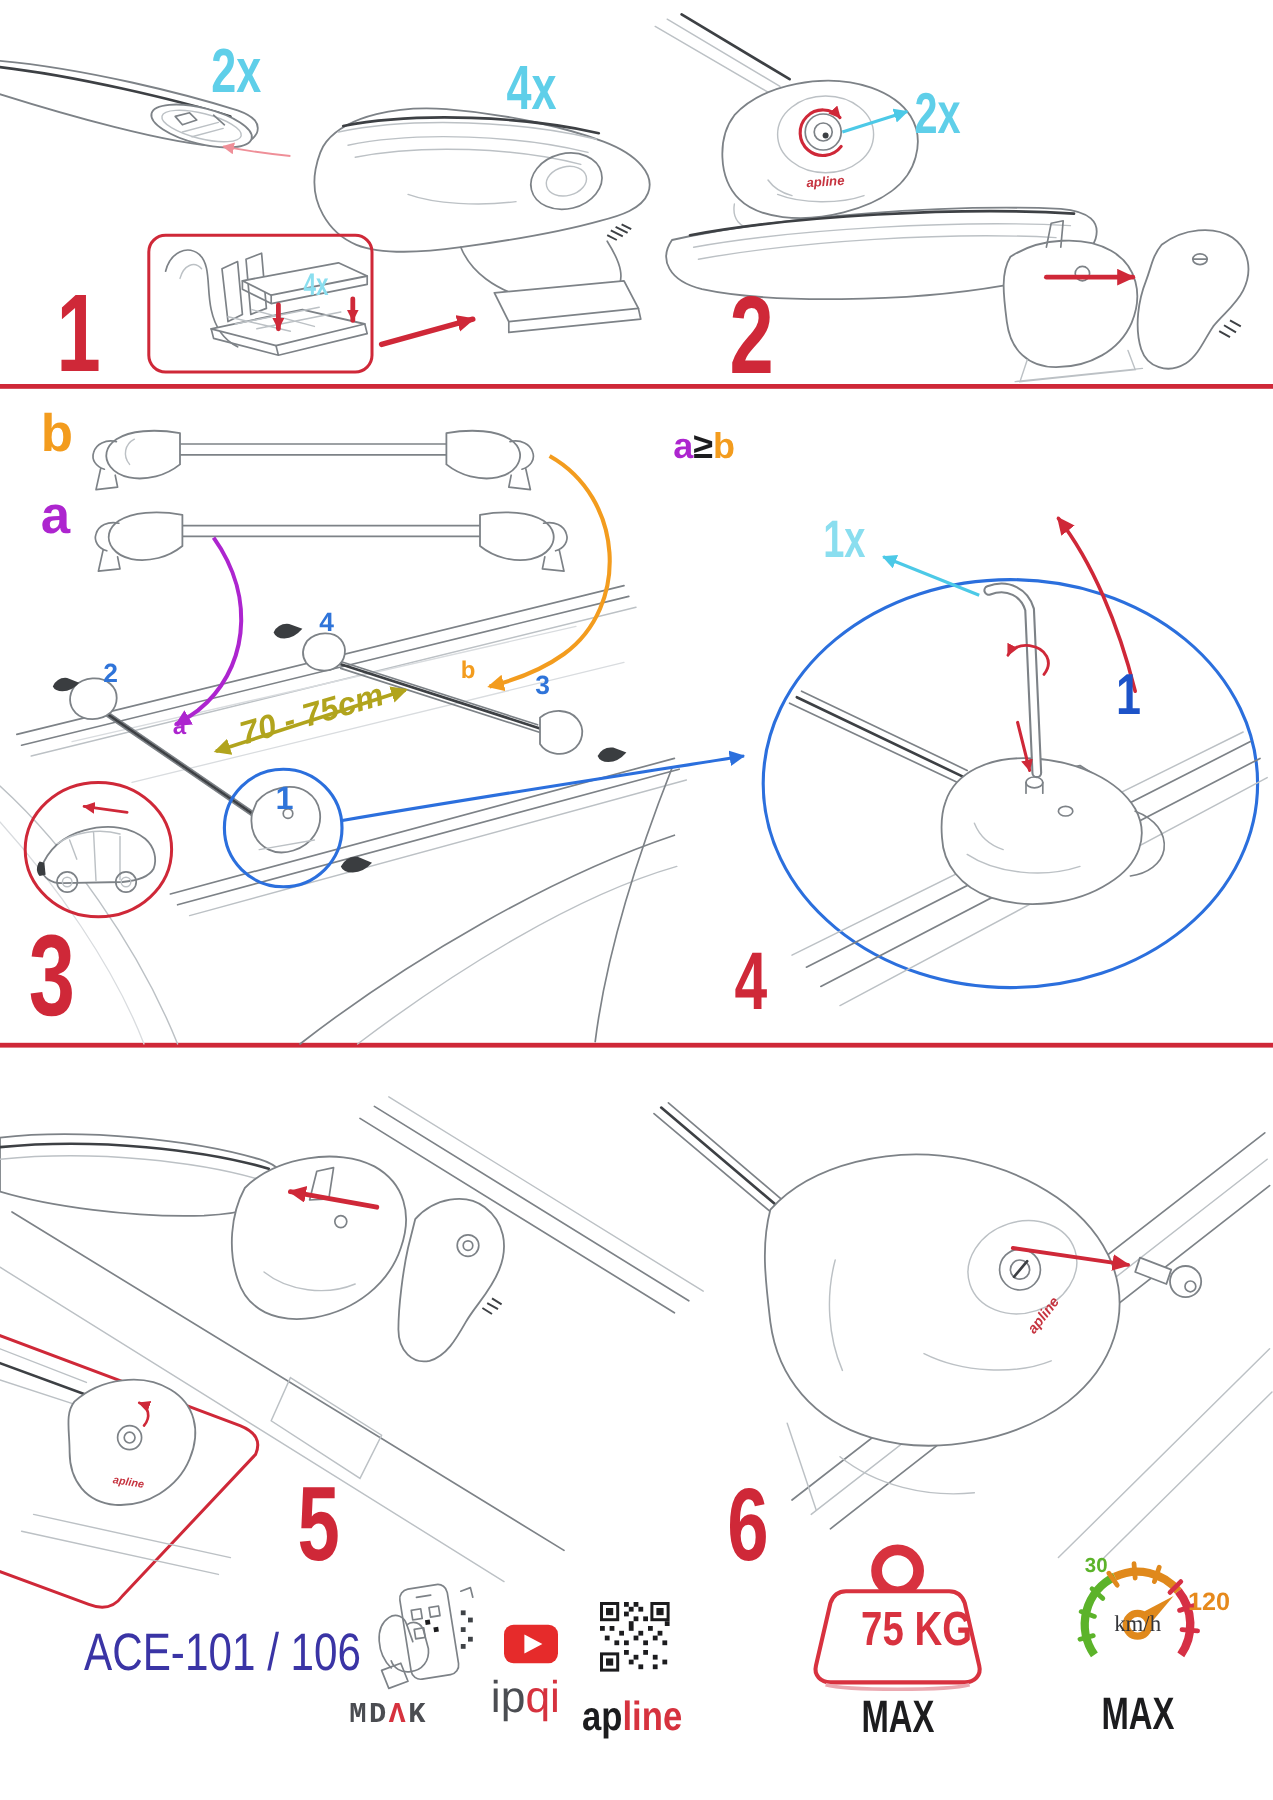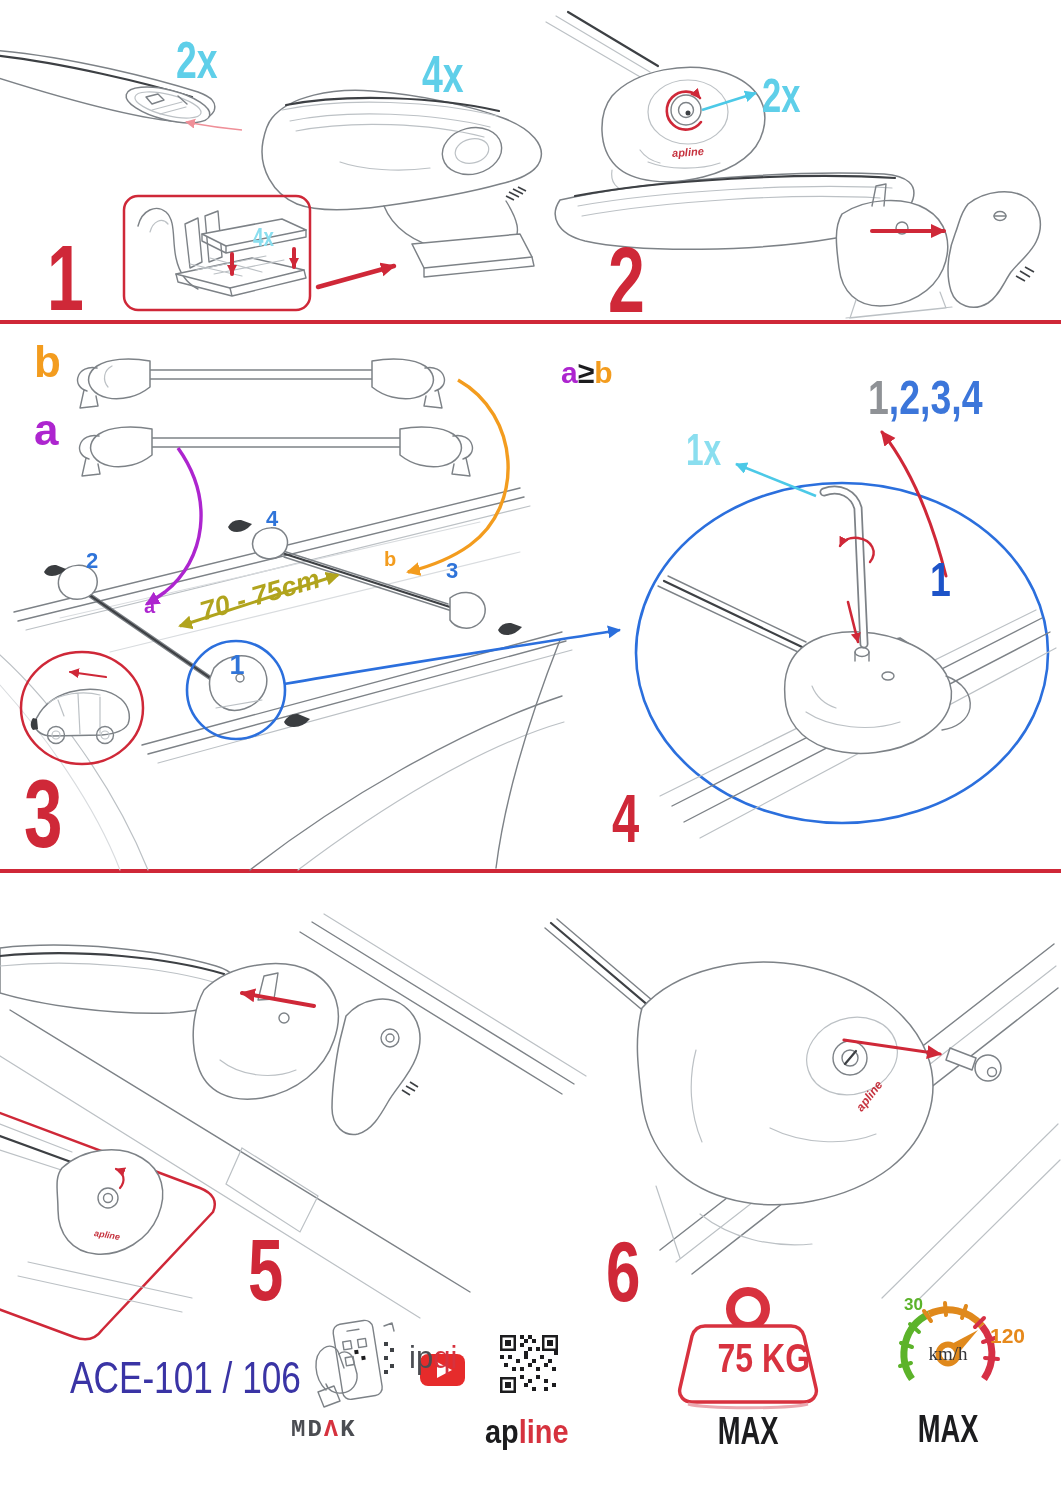--- a/index.html
+++ b/index.html
@@ -386,35 +386,34 @@
 <div class="lbl" style="left:86px;top:550px;font-size:22px;font-weight:bold;color:#2f74d9;"><span>2</span></div>
 <div class="lbl" style="left:266px;top:508px;font-size:22px;font-weight:bold;color:#2f74d9;"><span>4</span></div>
 <div class="lbl" style="left:446px;top:560px;font-size:22px;font-weight:bold;color:#2f74d9;"><span>3</span></div>
 <div class="lbl" style="left:384px;top:549px;font-size:20px;font-weight:bold;color:#f39c1e;"><span>b</span></div>
 <div class="lbl" style="left:144px;top:596px;font-size:20px;font-weight:bold;color:#ad25cf;"><span>a</span></div>
 <div class="lbl ctr" style="left:178px;top:582px;width:164px;font-size:27px;font-style:italic;font-weight:bold;color:#b1a41d;transform:rotate(-16deg);"><span>70 - 75cm</span></div>
 <div class="lbl ctr" style="left:226px;top:652px;width:22px;font-size:27px;font-weight:bold;color:#2f74d9;"><span>1</span></div>
 <div class="lbl step" style="left:24px;top:766px;font-size:96px;"><span class="cnd">3</span></div>
 
 <div class="lbl" style="left:561px;top:358px;font-size:30px;font-weight:bold;"><span style="color:#ad25cf;">a</span><span style="color:#1c1c1e;">≥</span><span style="color:#f39c1e;">b</span></div>
-<div class="lbl" style="left:868px;top:374px;font-size:48px;font-weight:bold;"><span class="cnd" style="transform:scaleX(.78);"><span style="color:#8f9296;">1</span><span style="color:#3c76da;">,2,3,4</span></span></div>
 <div class="lbl qty" style="left:686px;top:428px;font-size:44px;color:#8adeef;"><span class="cnd">1x</span></div>
 <div class="lbl" style="left:930px;top:556px;font-size:48px;font-weight:bold;color:#1d53c8;"><span class="cnd" style="transform:scaleX(.78);">1</span></div>
 <div class="lbl step" style="left:612px;top:784px;font-size:68px;"><span class="cnd">4</span></div>
 
 <div class="lbl step" style="left:248px;top:1226px;font-size:88px;"><span class="cnd">5</span></div>
 <div class="lbl" style="left:94px;top:1231px;font-size:9px;font-weight:bold;font-style:italic;color:#c6333f;transform:rotate(9deg);"><span>apline</span></div>
 
 <div class="lbl step" style="left:606px;top:1228px;font-size:86px;"><span class="cnd">6</span></div>
 <div class="lbl" style="left:852px;top:1090px;font-size:12px;font-weight:bold;font-style:italic;color:#c6333f;transform:rotate(-52deg);"><span>apline</span></div>
 
 <div class="lbl" style="left:70px;top:1356px;font-size:44px;color:#3a34a5;"><span class="cnd" style="transform:scaleX(.8);">ACE-101 / 106</span></div>
 
 <div class="lbl" style="left:291px;top:1418px;font-size:24px;font-weight:bold;letter-spacing:2px;font-family:Liberation Mono, monospace;"><span style="color:#4b4d52;">MD</span><span style="color:#d6323e;">Λ</span><span style="color:#4b4d52;">K</span></div>
-<div class="lbl" style="left:409px;top:1342px;font-size:31px;"><span style="color:#4b4d52;">ip</span><span style="color:#d6323e;">qi</span></div>
+<div class="lbl" style="left:409px;top:1396px;font-size:37px;"><span style="color:#4b4d52;">ip</span><span style="color:#d6323e;">qi</span></div>
 <div class="lbl" style="left:485px;top:1414px;font-size:34px;font-weight:bold;"><span class="cnd85"><span style="color:#1c1c1e;">ap</span><span style="color:#d6323e;">line</span></span></div>
 
 <div class="lbl ctr" style="left:706px;top:1338px;width:84px;font-size:40px;font-weight:bold;color:#d8323f;"><span class="cnd" style="transform:scaleX(.8);transform-origin:center top;">75 KG</span></div>
 <div class="lbl ctr" style="left:700px;top:1412px;width:96px;font-size:38px;font-weight:bold;color:#1c1c1e;"><span class="cnd" style="transform-origin:center top;">MAX</span></div>
 
 <div class="lbl" style="left:904px;top:1296px;font-size:17px;font-weight:bold;color:#5cb32a;"><span>30</span></div>
 <div class="lbl" style="left:990px;top:1325px;font-size:21px;font-weight:bold;color:#e6891c;"><span>120</span></div>
 <div class="lbl ctr" style="left:918px;top:1344px;width:60px;font-size:19px;font-weight:500;color:#35363a;font-family:Liberation Serif, serif;"><span>km/h</span></div>
 <div class="lbl ctr" style="left:900px;top:1410px;width:96px;font-size:38px;font-weight:bold;color:#1c1c1e;"><span class="cnd" style="transform-origin:center top;">MAX</span></div>
 

